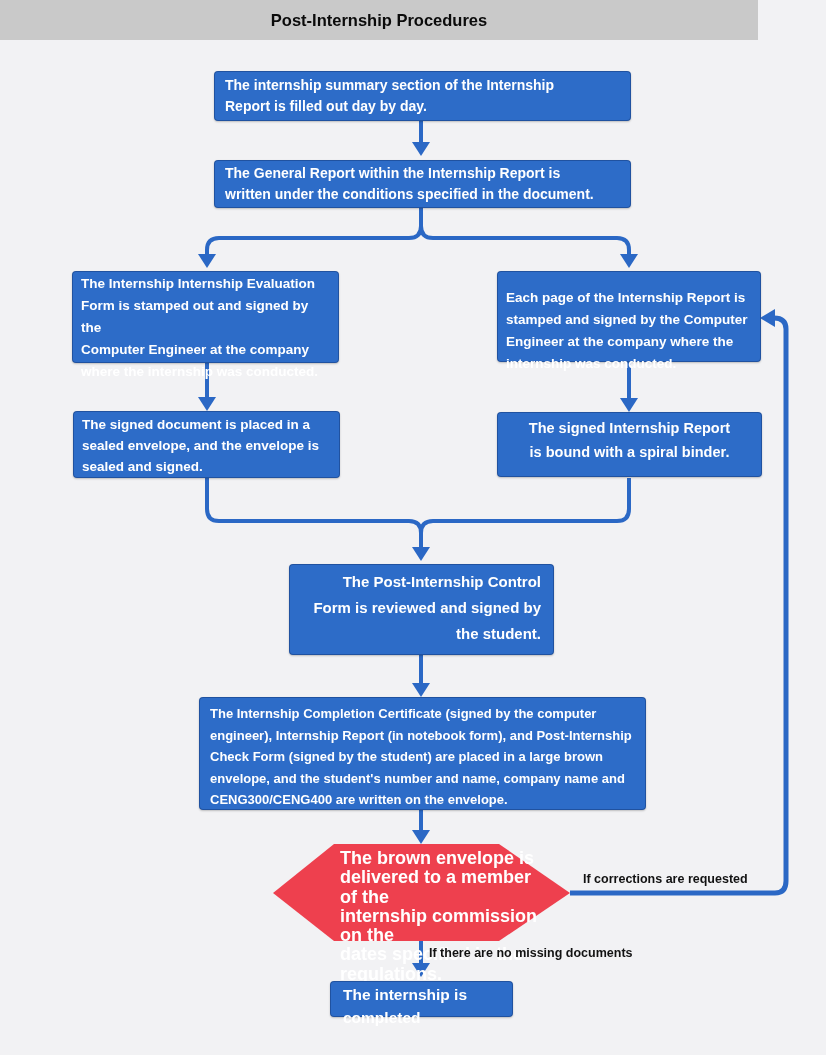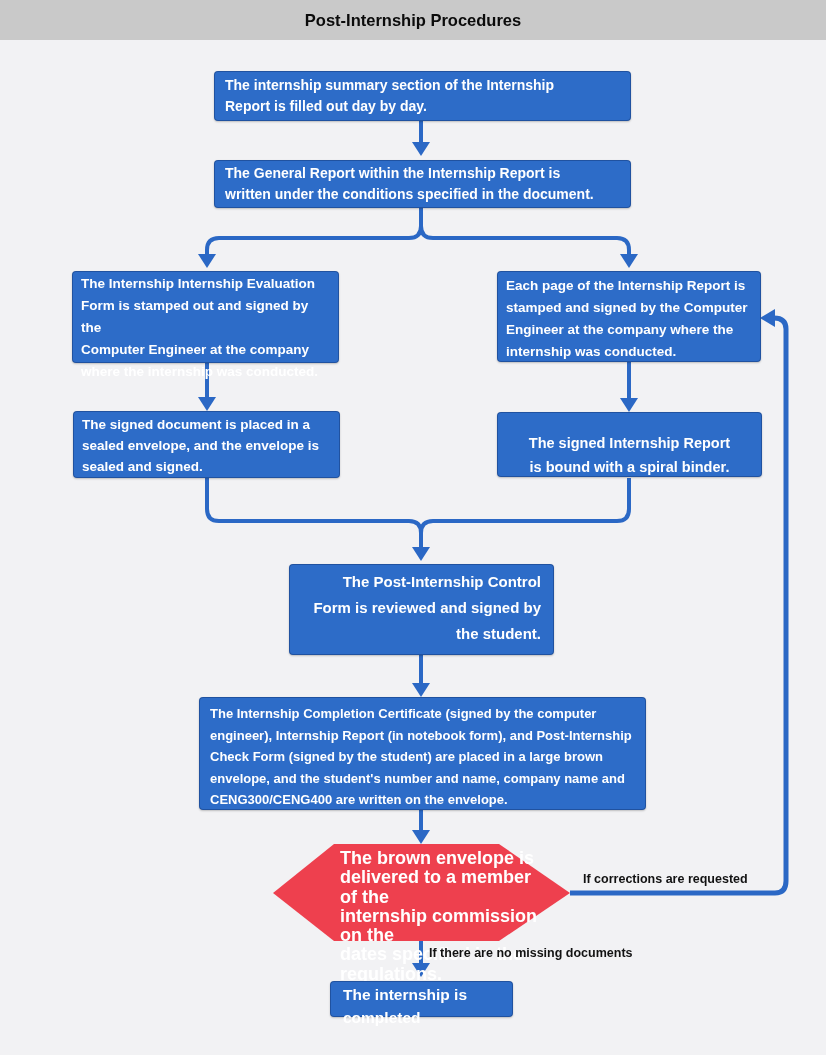--- a/index.html
+++ b/index.html
@@ -12,21 +12,21 @@
   html,body { margin:0; padding:0; }
   .stage {
     position: relative;
     width: 826px;
     height: 1055px;
     background: var(--bg);
     font-family: "Liberation Sans", sans-serif;
     overflow: hidden;
   }
   .titlebar {
-    position: absolute; left:0; top:0; width:826px; height:40px;
+    position: absolute; left:0; top:0; width:758px; height:40px;
     background: var(--band);
     display:flex; align-items:center; justify-content:center;
     font-size:16.5px; font-weight:bold; color:#0b0b0b;
   }
   .connector-layer { position:absolute; left:0; top:0; width:826px; height:1055px; }
   .conn { stroke: var(--conn); stroke-width:4; fill:none; }
   .conn-thick { stroke: var(--conn); stroke-width:5; fill:none; }
   .arr { fill: var(--conn); stroke:none; }
   .hexagon { fill: var(--decision); }
   .node {
@@ -34,23 +34,23 @@
     background: var(--node);
     color:#ffffff; font-weight:bold;
     border-radius:4px;
     border:1px solid rgba(22,62,128,0.55);
     box-shadow:0 1px 2px rgba(0,0,0,0.22);
     white-space:pre-line;
   }
   .n1 { left:214px; top:71px;  width:417px; height:50px; font-size:14px;   line-height:21px;   padding:3px 10px; }
   .n2 { left:214px; top:160px; width:417px; height:48px; font-size:14px;   line-height:21px;   padding:2px 10px; }
   .n3 { left:72px;  top:271px; width:267px; height:92px; font-size:13.5px; line-height:22px;   padding:1px 8px;  }
-  .n4 { left:497px; top:271px; width:264px; height:91px; font-size:13.5px; line-height:22px;   padding:3px 8px;  }
+  .n4 { left:497px; top:271px; width:264px; height:91px; font-size:13.5px; line-height:22px;   padding:15px 8px;  }
   .n5 { left:73px;  top:411px; width:267px; height:67px; font-size:13.5px; line-height:21px;   padding:2px 8px;  }
-  .n6 { left:497px; top:412px; width:265px; height:65px; font-size:14.5px; line-height:24px;   padding:18px 10px; text-align:center; }
+  .n6 { left:497px; top:412px; width:265px; height:65px; font-size:14.5px; line-height:24px;   padding:3px 10px; text-align:center; }
   .n7 { left:289px; top:564px; width:265px; height:91px; font-size:15px;   line-height:26px;   padding:4px 12px;text-align:right; }
   .n8 { left:199px; top:697px; width:447px; height:113px; font-size:13px;  line-height:21.5px; padding:5px 10px; }
   .n9 { left:330px; top:981px; width:183px; height:36px; font-size:15.5px; line-height:23px;   padding:1px 12px; }
   .underlined { text-underline-offset:3px; text-decoration-thickness:1.5px;margin-top:36px; }
   .hex-text {
     position:absolute; left:340px; top:849px; width:200px;
     color:#fff; font-weight:bold; font-size:18px; line-height:19.3px;
     white-space:pre-line;
   }
   .flow-label {

